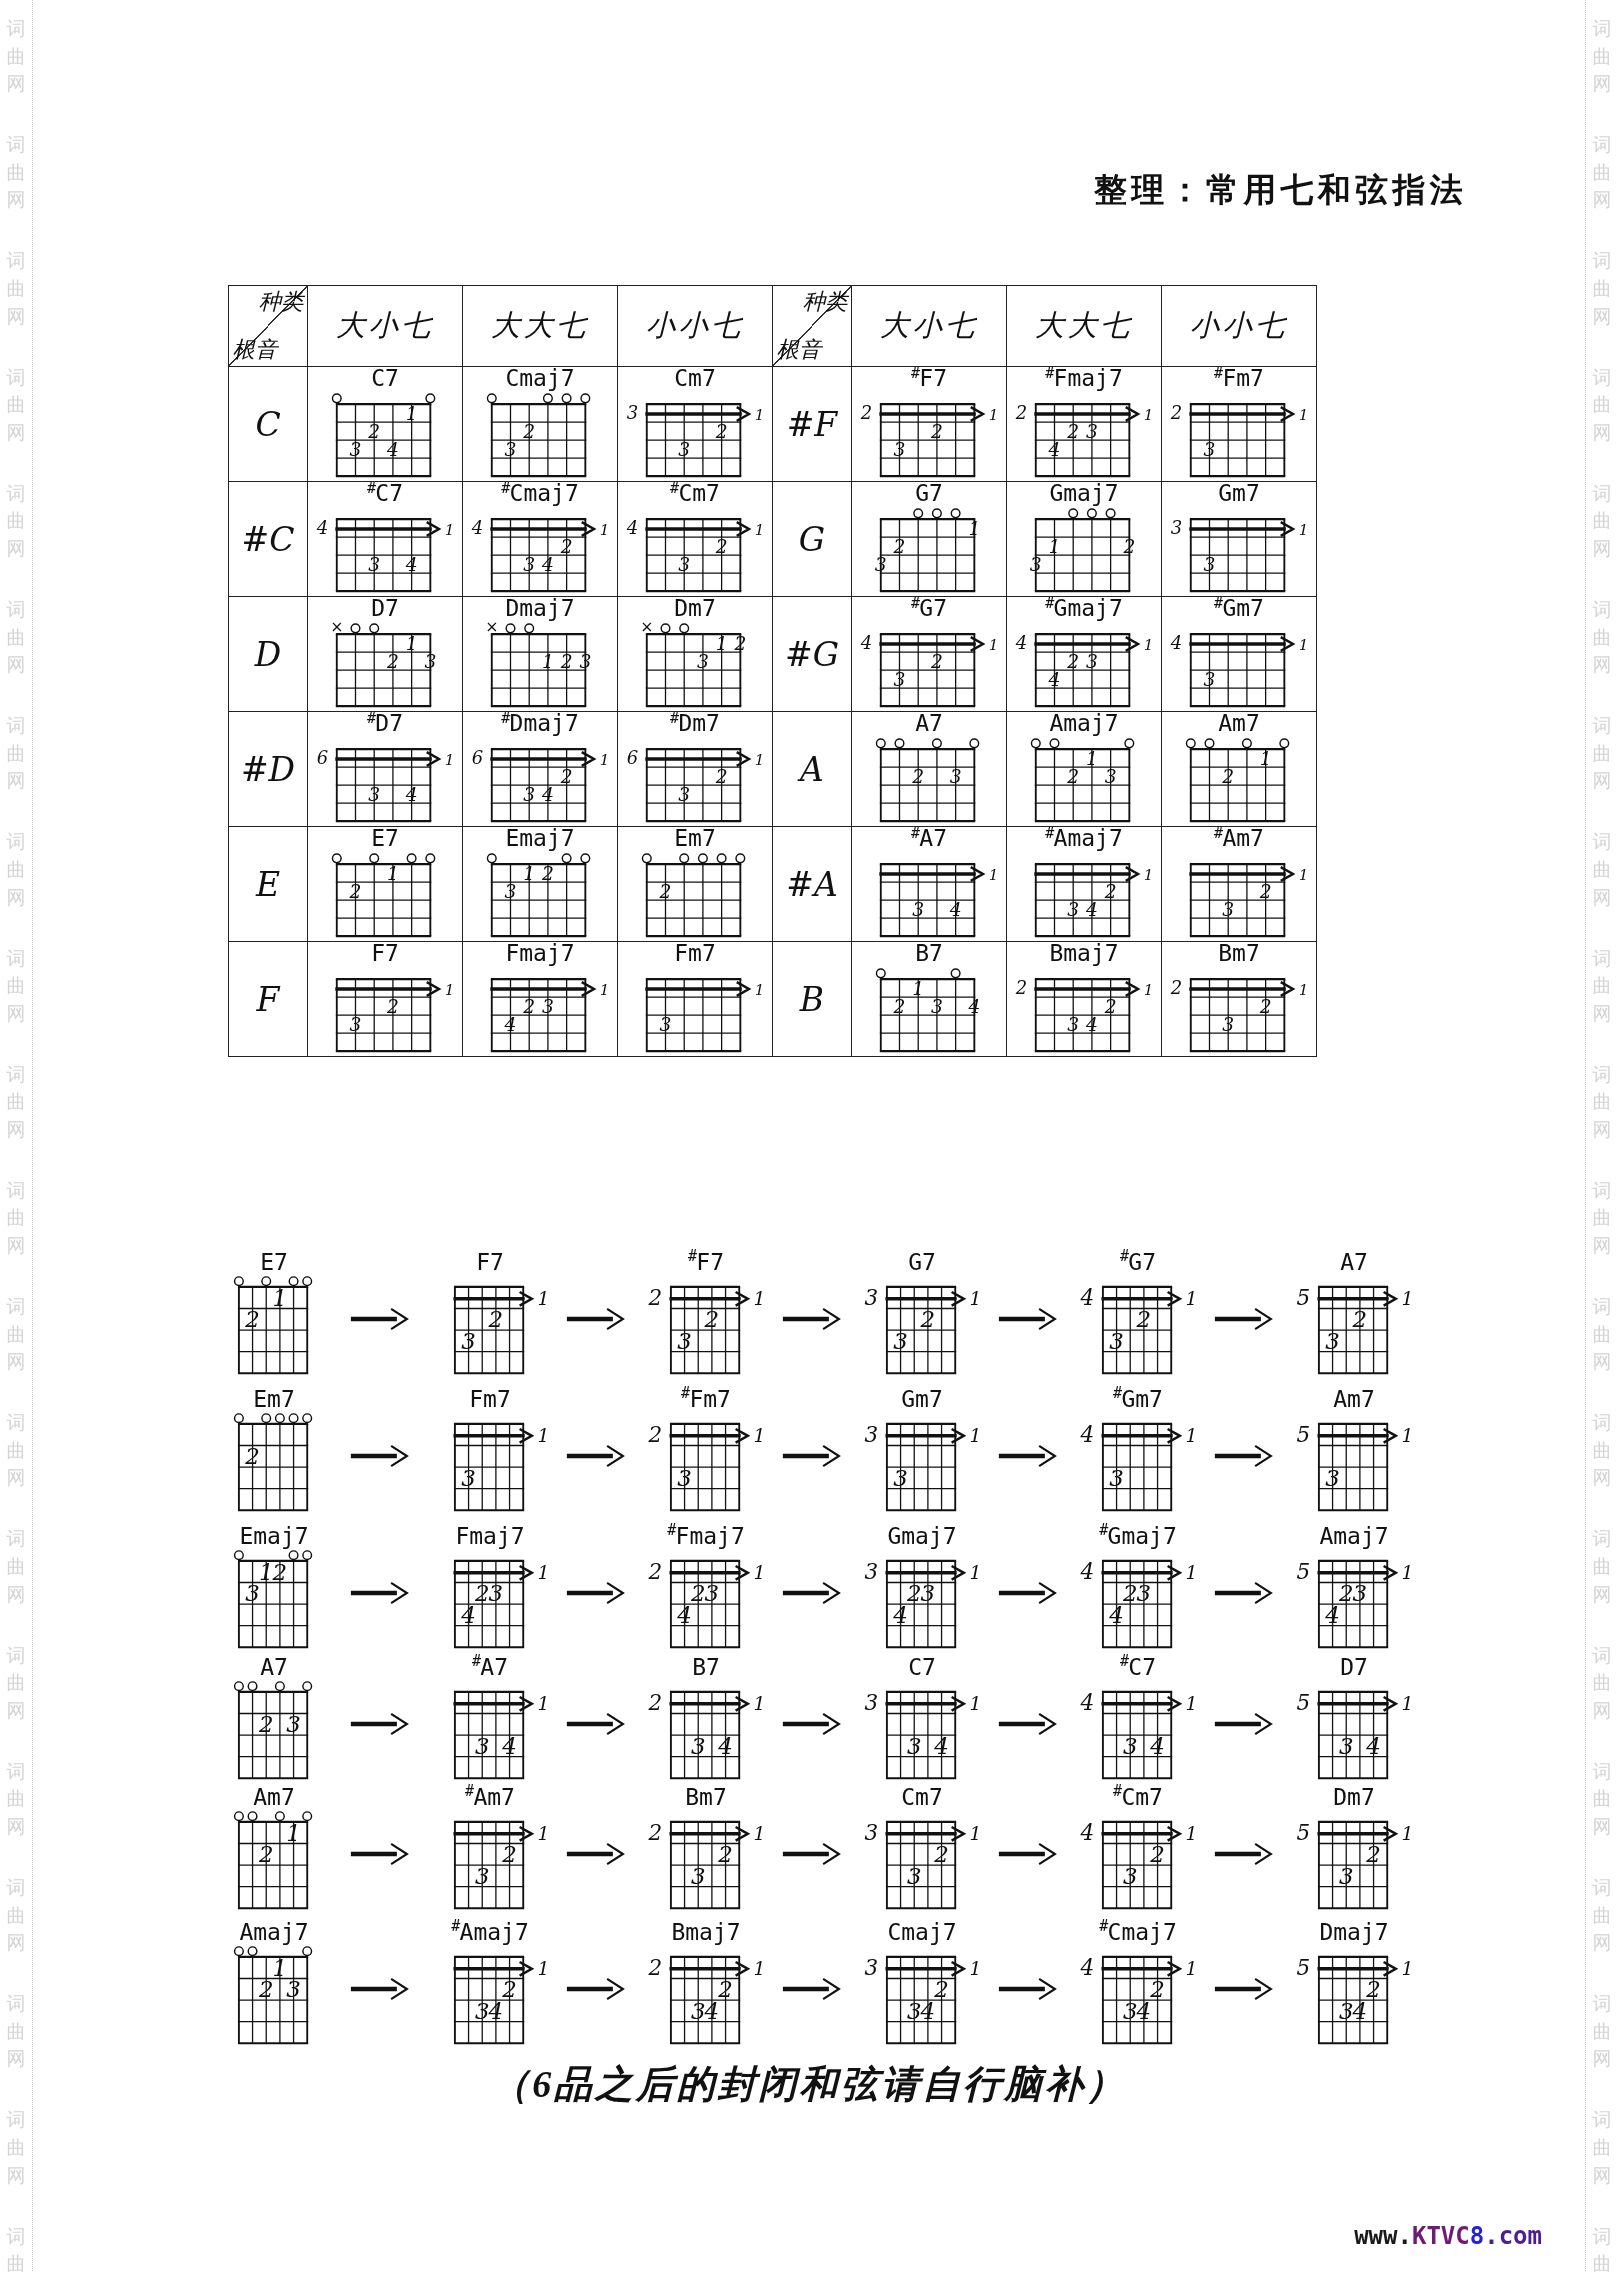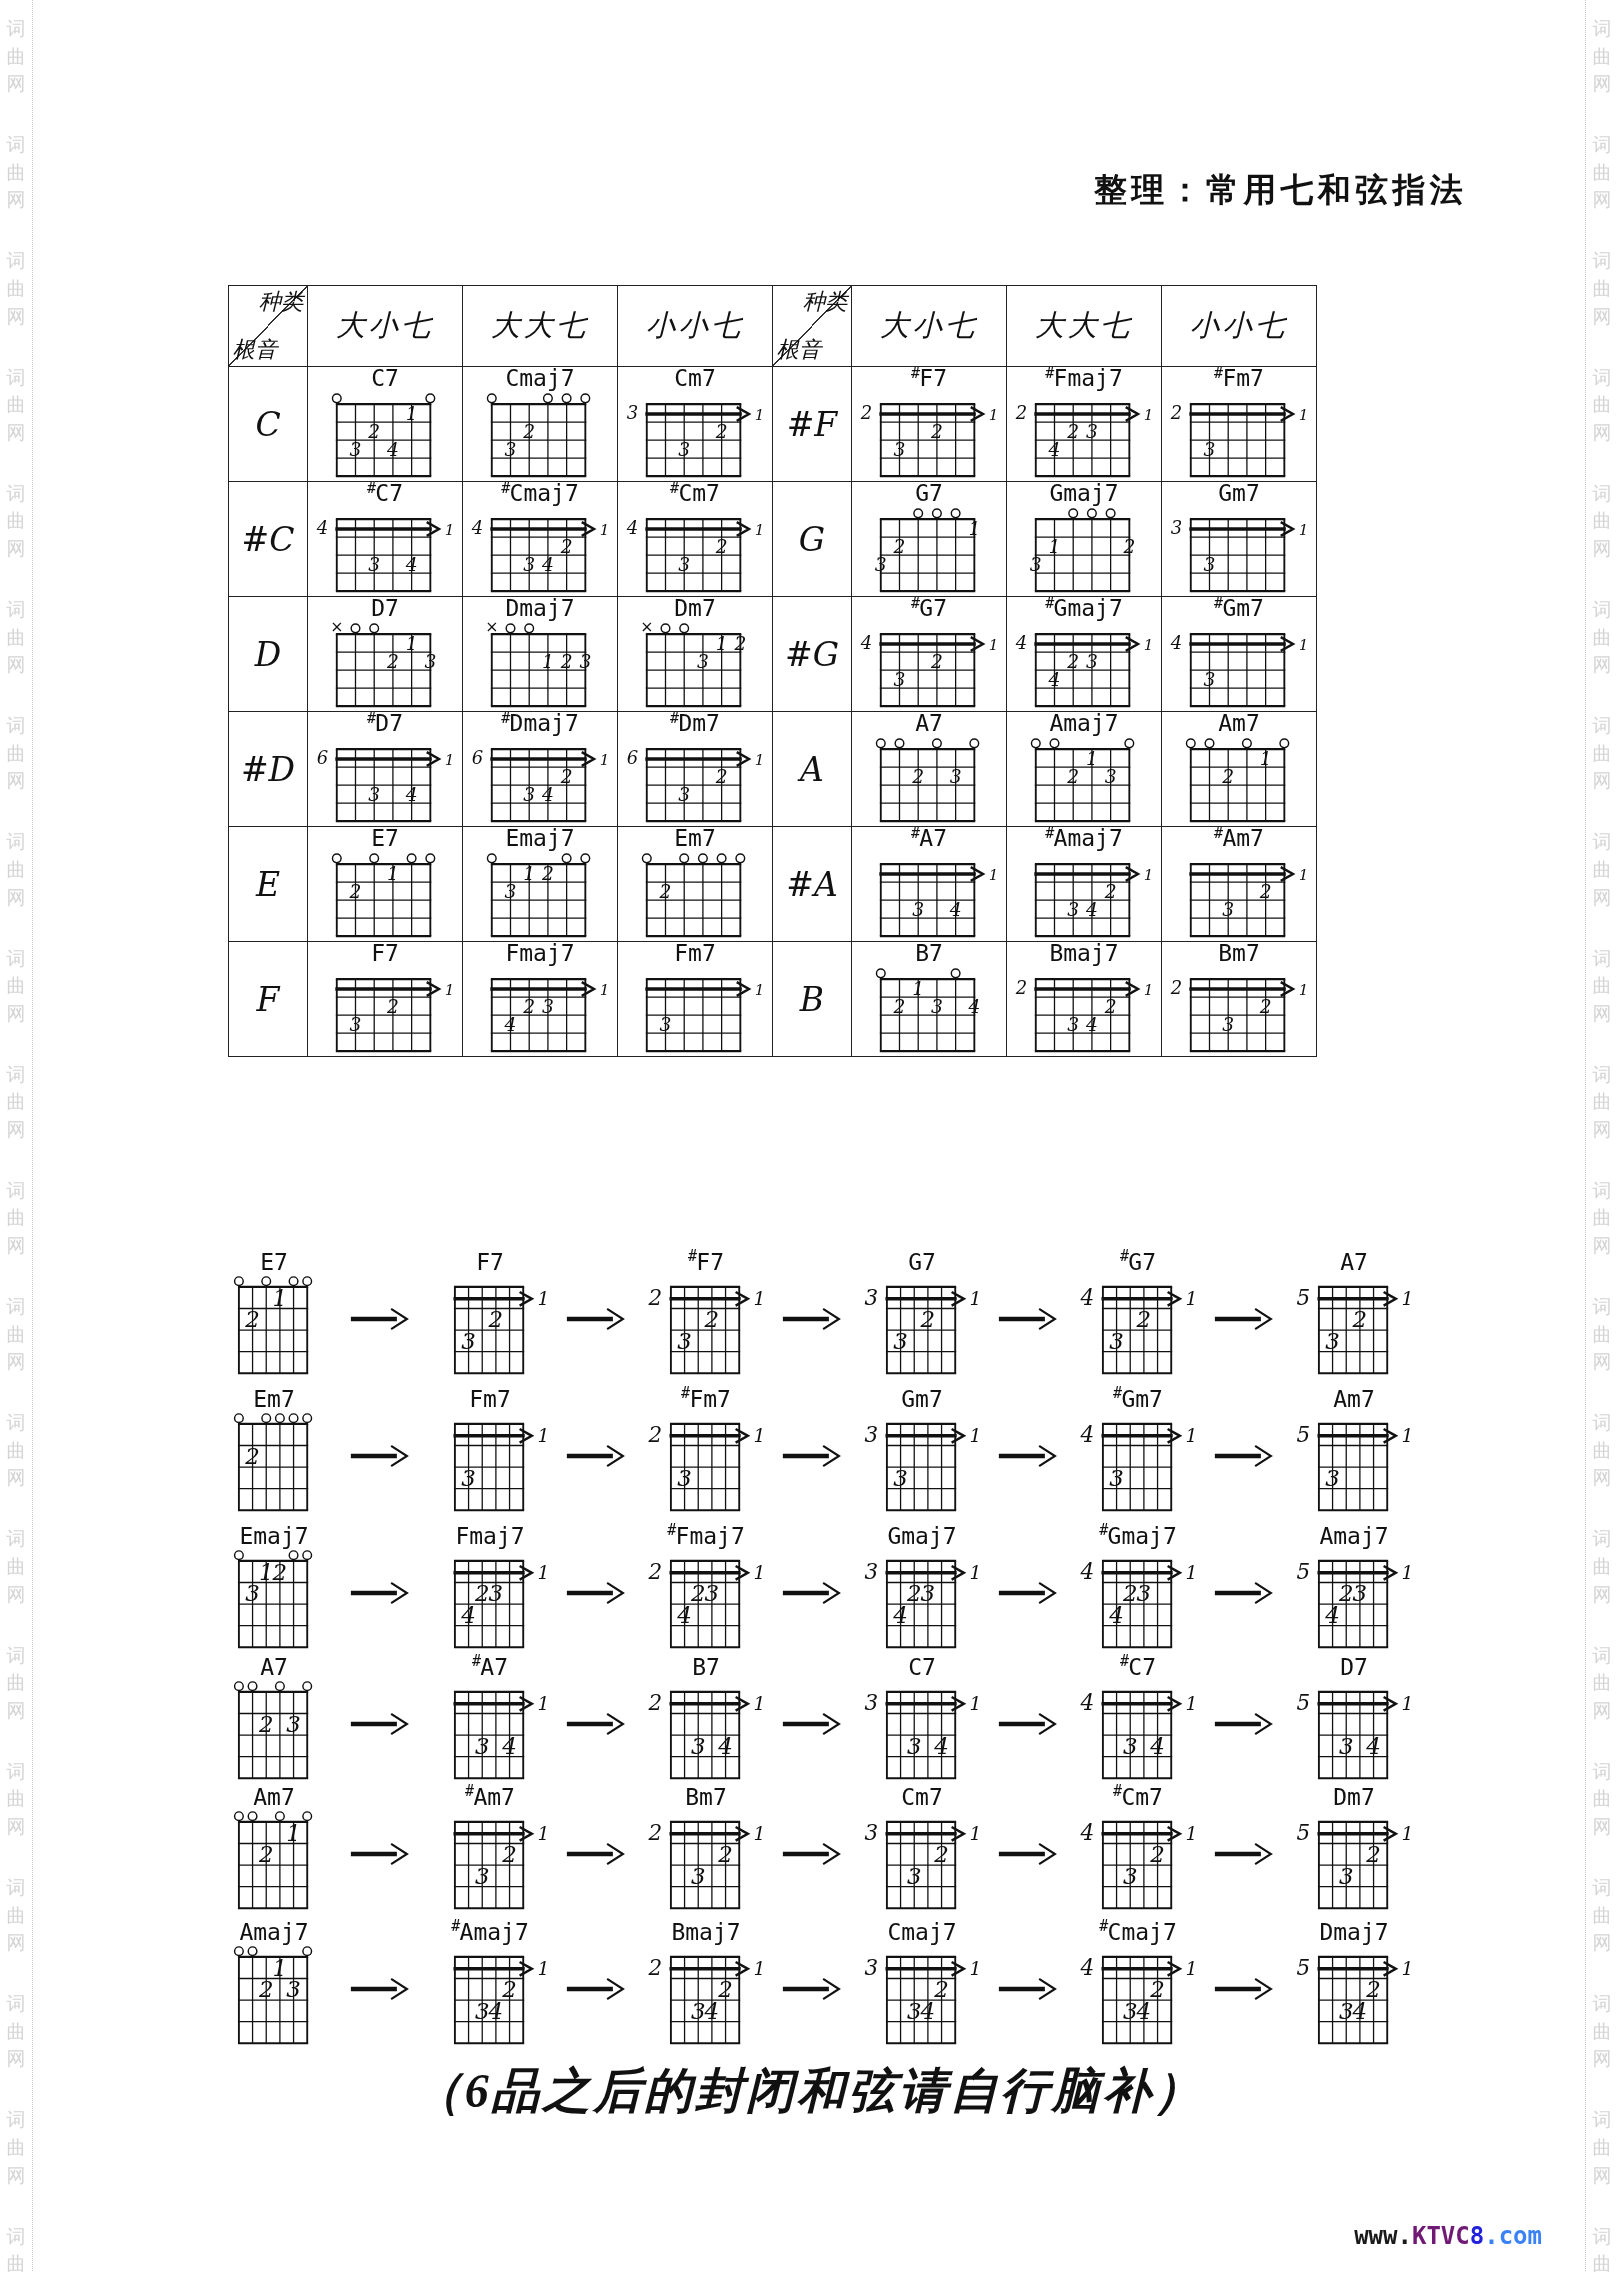--- a/index.html
+++ b/index.html
@@ -37,21 +37,21 @@
   .cname{font-family:"DejaVu Sans Mono",monospace;font-size:23px;line-height:1.05;
          white-space:nowrap;font-weight:normal;}
   .cname .sh{font-size:15px;position:relative;top:-8.6px;margin-right:-0.7px;}
   
   .note{position:absolute;left:238px;top:1095px;font-family:"Liberation Serif",serif;
         font-style:italic;font-weight:bold;font-size:30px;letter-spacing:1.4px;}
   .series-heading{position:absolute;left:179px;top:1162px;font-family:"Liberation Serif",serif;
         font-style:italic;font-size:32px;letter-spacing:1.4px;}
   .footer-note{position:absolute;top:2059px;left:0;width:100%;text-align:center;
         font-family:"Liberation Serif",serif;font-style:italic;font-weight:bold;
-        font-size:48px;letter-spacing:2.9px;}
+        font-size:38px;letter-spacing:2.9px;}
   
   .srow{position:absolute;left:202px;display:flex;align-items:flex-start;}
   .sblock{width:144px;display:flex;flex-direction:column;align-items:center;}
   .sarrow{width:72px;display:flex;justify-content:center;margin-top:56px;}
   
   .sitewm{position:absolute;top:2224px;right:76px;font-family:"DejaVu Sans Mono",monospace;
           font-size:24px;font-weight:bold;letter-spacing:0px;line-height:1;}
 </style>
 </head>
 <body>
@@ -2132,15 +2132,15 @@
               <text x="78" y="103.8" text-anchor="middle" font-size="32" font-style="italic" font-family="DejaVu Serif, serif" fill="#111">3</text>
               <text x="97" y="103.8" text-anchor="middle" font-size="32" font-style="italic" font-family="DejaVu Serif, serif" fill="#111">4</text>
             </svg>
           </div>
         </div>
       </div>
     </div>
 
   <div class="footer-note">（6品之后的封闭和弦请自行脑补）</div>
 
-  <div class="sitewm"><span style="color: rgb(26, 26, 26);">www.</span><span style="color: #701a75;">KTVC</span><span style="color: rgb(34, 34, 221);">8</span><span style="color: #3b82f6;">.com</span></div>
+  <div class="sitewm"><span style="color: rgb(26, 26, 26);">www.</span><span style="color: #701a75;">KTVC</span><span style="color: rgb(34, 34, 221);">8</span><span style="color: #4c1d95;">.com</span></div>
 </div>
 
 
 </body></html>

